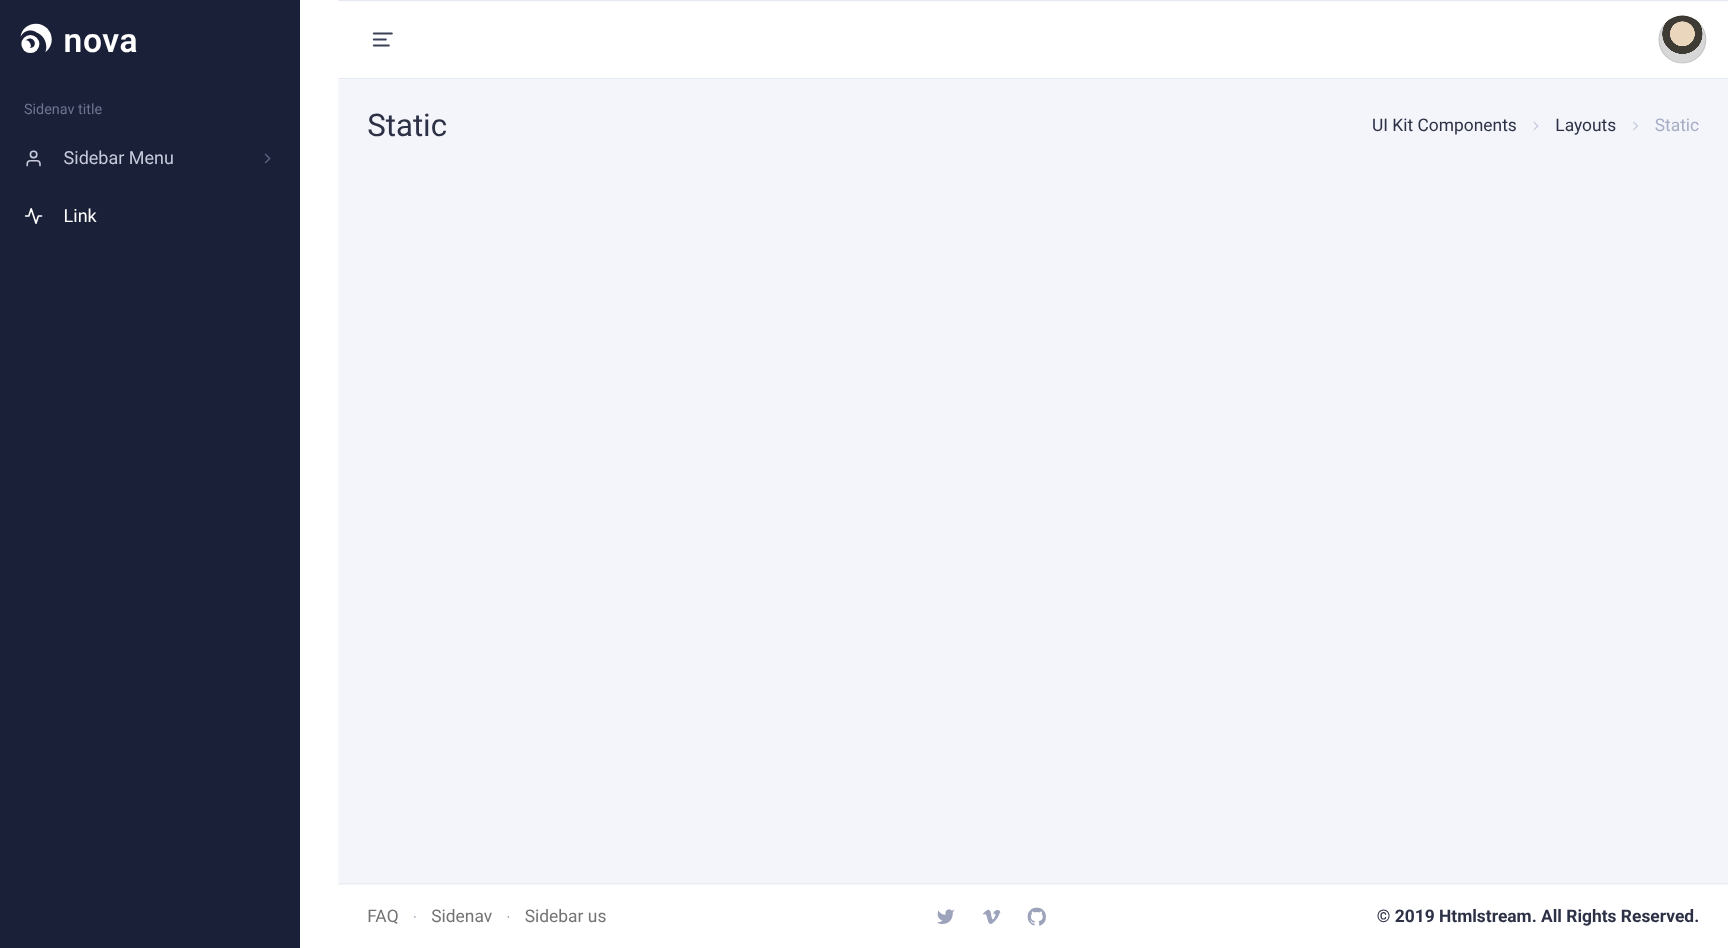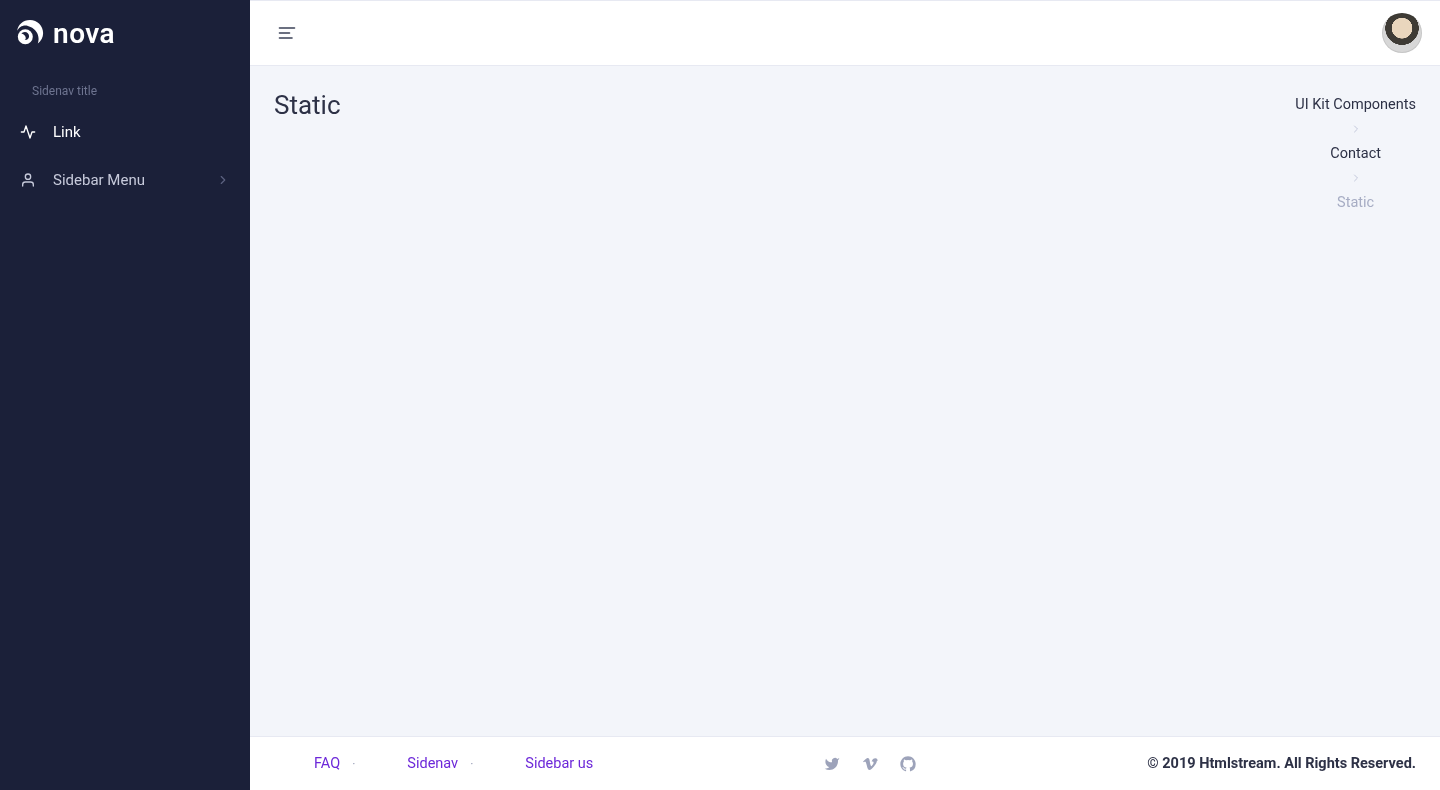--- a/index.html
+++ b/index.html
@@ -3,21 +3,21 @@
 <meta charset="utf-8">
 <style>
 * { margin: 0; padding: 0; box-sizing: border-box; }
 html, body {
   width: 1440px;
   height: 790px;
   font-family: -apple-system, BlinkMacSystemFont, "Segoe UI", Roboto, "Helvetica Neue", Arial, sans-serif;
   overflow: hidden;
   background: #fff;
 }
-.app { display: flex; width: 100%; height: 100%; }
+.app { display: flex; width: 100%; height: 100%; gap: 32px; }
 
 
 .sidebar {
   width: 250px;
   flex: 0 0 250px;
   background: #1b2039;
   color: #fff;
   display: flex;
   flex-direction: column;
 }
@@ -35,21 +35,21 @@
 }
 .logo-text {
   color: #fff;
   font-size: 28px;
   font-weight: 600;
   letter-spacing: 0.5px;
 }
 .sidenav-title {
   font-size: 12px;
   color: #6e7490;
-  padding: 18px 32px 10px;
+  padding: 18px 20px 10px;
 }
 .nav-item {
   display: flex;
   align-items: center;
   height: 48px;
   padding: 0 20px;
   color: #c7cadb;
   font-size: 15px;
   cursor: pointer;
   position: relative;
@@ -124,21 +124,20 @@
   color: #2d3146;
 }
 .content-spacer { flex: 1; }
 .breadcrumb {
   display: flex;
   align-items: center;
   gap: 10px;
   font-size: 14.5px;
   color: #2d3146;
   padding-top: 6px;
-  flex-direction: column;
 }
 .breadcrumb .crumb { cursor: pointer; }
 .breadcrumb .crumb.muted { color: #a7adc4; cursor: default; }
 .breadcrumb .sep {
   width: 12px;
   height: 12px;
   color: #c3c8db;
   display: inline-flex;
 }
 
@@ -148,21 +147,21 @@
   flex: 0 0 54px;
   border-top: 1px solid #e7e9f2;
   background: #fff;
   display: flex;
   align-items: center;
   padding: 0 24px;
   font-size: 14.5px;
   color: #2d3146;
 }
 .footer-links { display: flex; align-items: center; gap: 12px; }
-.footer-links a { color: #6d28d9; text-decoration: none; cursor: pointer; margin-left: 40px; }
+.footer-links a { color: #737373; text-decoration: none; cursor: pointer; }
 .footer-links .dot { color: #9da3ba; font-size: 12px; }
 .footer-center {
   flex: 1;
   display: flex;
   justify-content: center;
   gap: 22px;
 }
 .social-icon {
   width: 16px;
   height: 16px;
@@ -188,42 +187,42 @@
             <circle cx="11" cy="20" r="8" fill="#ffffff"></circle>
             <path fill="#1b2039" d="M7.2 16.7c1.2-.2 2.7.9 3.6 2.6.9 1.7.9 3.4-.1 4-.1.06-.22.1-.34.12C12.9 23.8 15 21.9 15 19.5c0-2.49-2.01-4.5-4.5-4.5-1.67 0-3.12.9-3.9 2.25.18-.26.38-.44.6-.55z"></path>
           </svg>
         </span>
         <span class="logo-text">nova</span>
       </a>
     </div>
 
     <div class="sidenav-title">Sidenav title</div>
 
-    <div class="nav-item active">
-      <span class="nav-icon">
-        <svg width="16" height="16" viewBox="0 0 24 24" fill="none" stroke="currentColor" stroke-width="2" stroke-linecap="round" stroke-linejoin="round">
-          <polyline points="22 12 18 12 15 21 9 3 6 12 2 12"></polyline>
-        </svg>
-      </span>
-      <span class="nav-label">Link</span>
-    </div>
-
     <div class="nav-item">
       <span class="nav-icon">
         <svg width="16" height="16" viewBox="0 0 24 24" fill="none" stroke="currentColor" stroke-width="2" stroke-linecap="round" stroke-linejoin="round">
           <path d="M20 21v-2a4 4 0 0 0-4-4H8a4 4 0 0 0-4 4v2"></path>
           <circle cx="12" cy="7" r="4"></circle>
         </svg>
       </span>
       <span class="nav-label">Sidebar Menu</span>
       <span class="chevron">
         <svg width="14" height="14" viewBox="0 0 24 24" fill="none" stroke="currentColor" stroke-width="2" stroke-linecap="round" stroke-linejoin="round">
           <polyline points="9 18 15 12 9 6"></polyline>
         </svg>
       </span>
+    </div>
+
+    <div class="nav-item active">
+      <span class="nav-icon">
+        <svg width="16" height="16" viewBox="0 0 24 24" fill="none" stroke="currentColor" stroke-width="2" stroke-linecap="round" stroke-linejoin="round">
+          <polyline points="22 12 18 12 15 21 9 3 6 12 2 12"></polyline>
+        </svg>
+      </span>
+      <span class="nav-label">Link</span>
     </div>
   </aside>
 
   <div class="main">
 
     <header class="header">
       <span class="hamburger">
         <svg width="20" height="20" viewBox="0 0 24 24" fill="none" stroke="currentColor" stroke-width="2" stroke-linecap="round">
           <line x1="3" y1="6" x2="21" y2="6"></line>
           <line x1="3" y1="12" x2="15" y2="12"></line>
@@ -237,21 +236,21 @@
     <section class="content">
       <h1 class="page-title">Static</h1>
       <div class="content-spacer"></div>
       <nav class="breadcrumb">
         <span class="crumb">UI Kit Components</span>
         <span class="sep">
           <svg width="12" height="12" viewBox="0 0 24 24" fill="none" stroke="currentColor" stroke-width="2" stroke-linecap="round" stroke-linejoin="round">
               <polyline points="9 18 15 12 9 6"></polyline>
             </svg>
         </span>
-        <span class="crumb">Contact</span>
+        <span class="crumb">Layouts</span>
         <span class="sep">
           <svg width="12" height="12" viewBox="0 0 24 24" fill="none" stroke="currentColor" stroke-width="2" stroke-linecap="round" stroke-linejoin="round">
               <polyline points="9 18 15 12 9 6"></polyline>
             </svg>
         </span>
         <span class="crumb muted">Static</span>
       </nav>
     </section>
 
     <footer class="footer">

